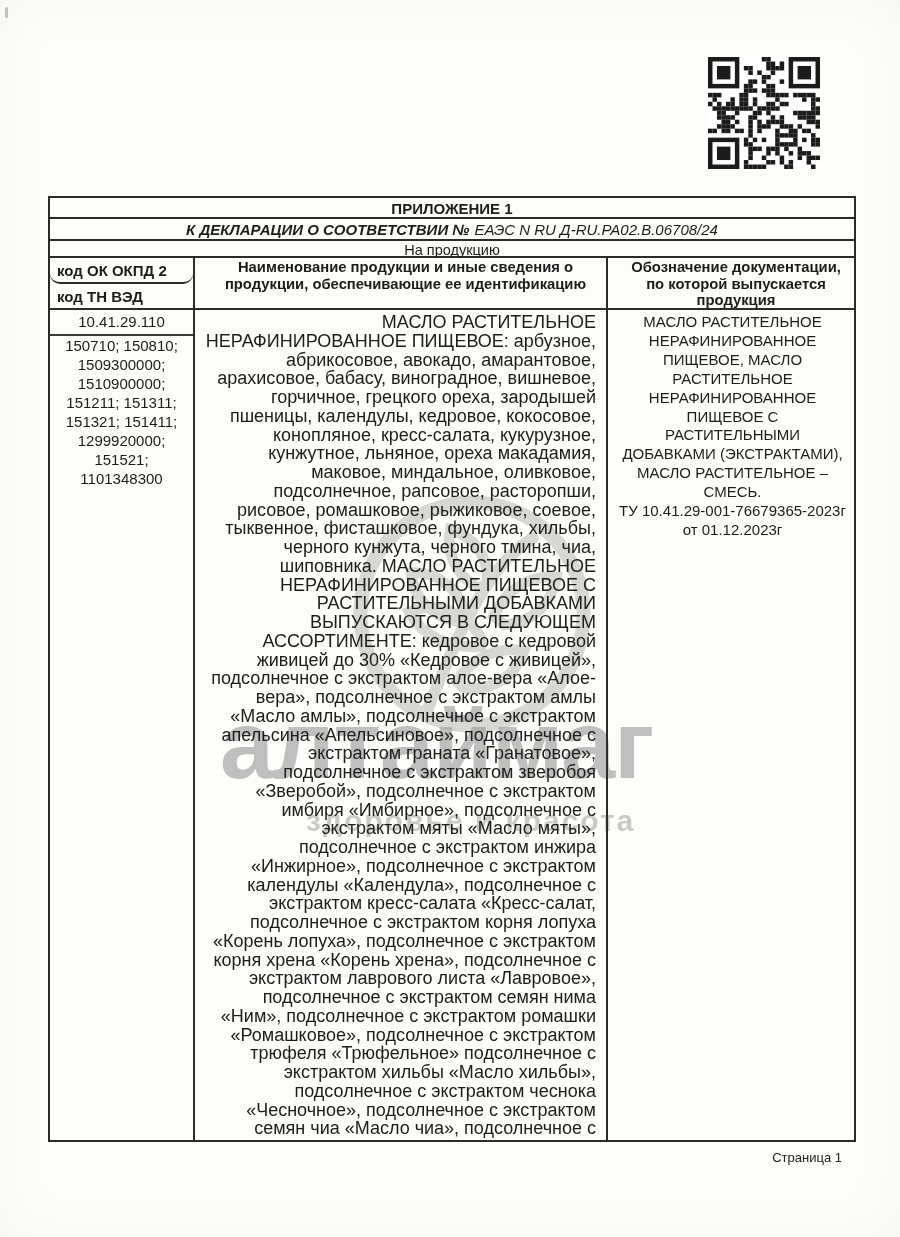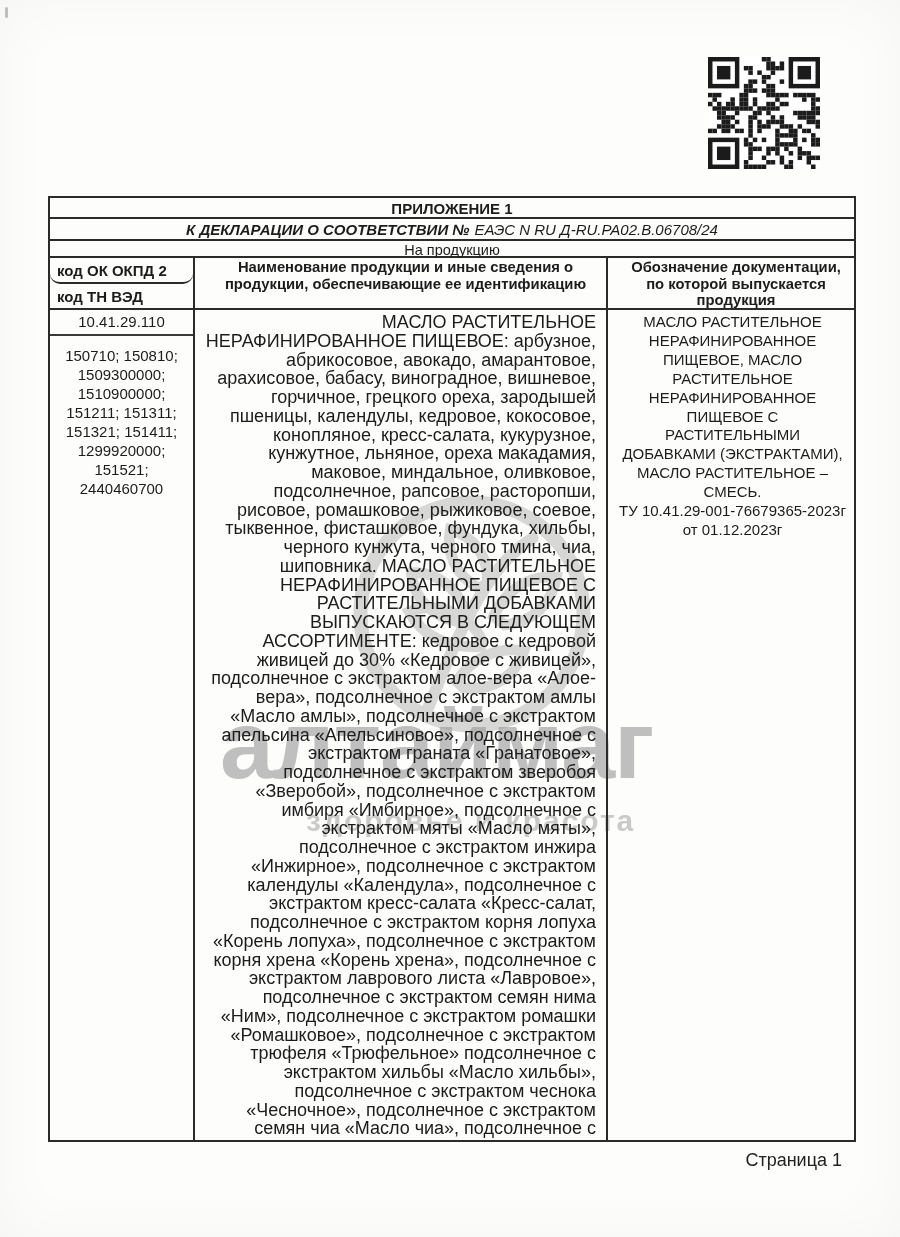--- a/index.html
+++ b/index.html
@@ -57,33 +57,33 @@
   .r-head .c1 .sub{height:26px;box-sizing:border-box;font-weight:bold;padding:2px 4px 0 7px;line-height:22px;}
   .r-head .c1 .sub.top{border-bottom:2px solid #2b2b2b;border-radius:10px;}
   .r-head .c2,.r-head .c3{
     font-weight:bold;text-align:center;
     display:flex;align-items:flex-start;justify-content:center;
     padding:1px 6px 0 16px;line-height:16.6px;font-size:14.8px;
   }
   .r-body{height:830px;overflow:hidden;}
   .r-body .c1{text-align:center;font-size:15px;}
   .okpd{height:26px;line-height:23px;border-bottom:2px solid #3a3a3a;box-sizing:border-box;}
-  .tnved{padding-top:10px;line-height:19px;}
+  .tnved{padding-top:0;line-height:19px;}
   .r-body .c2{
     padding:3px 10px 0 10px;line-height:18.75px;font-size:18px;
     text-align:right;
   }
   .r-body .c3{
     padding:3px 6px 0 9px;line-height:18.9px;font-size:15px;
     white-space:pre-line;text-align:center;
   }
   
   .page-label{
     position:absolute;right:58px;top:1150px;z-index:2;
-    font-size:18px;color:#222;
+    font-size:13px;color:#222;
   }
 </style>
 </head>
 <body>
 
 <div class="page">
 
   <div class="speck"></div>
 
   <div class="qr">
@@ -349,21 +349,21 @@
       <div class="c1">
         <div class="okpd">10.41.29.110</div>
         <div class="tnved">
           <div>150710; 150810;</div>
           <div>1509300000;</div>
           <div>1510900000;</div>
           <div>151211; 151311;</div>
           <div>151321; 151411;</div>
           <div>1299920000;</div>
           <div>151521;</div>
-          <div>2440460700</div>
+          <div>1101348300</div>
         </div>
       </div>
       <div class="c2">МАСЛО РАСТИТЕЛЬНОЕ НЕРАФИНИРОВАННОЕ ПИЩЕВОЕ: арбузное, абрикосовое, авокадо, амарантовое, арахисовое, бабасу,  виноградное, вишневое, горчичное, грецкого ореха, зародышей пшеницы, календулы, кедровое, кокосовое, конопляное, кресс-салата, кукурузное, кунжутное, льняное, ореха макадамия, маковое, миндальное, оливковое, подсолнечное, рапсовое, расторопши, рисовое, ромашковое, рыжиковое, соевое, тыквенное, фисташковое, фундука, хильбы, черного кунжута, черного тмина, чиа, шиповника. МАСЛО РАСТИТЕЛЬНОЕ НЕРАФИНИРОВАННОЕ ПИЩЕВОЕ С РАСТИТЕЛЬНЫМИ ДОБАВКАМИ ВЫПУСКАЮТСЯ В СЛЕДУЮЩЕМ АССОРТИМЕНТЕ: кедровое с кедровой живицей до 30% «Кедровое с живицей», подсолнечное с экстрактом алое-вера «Алое-вера», подсолнечное с экстрактом амлы «Масло амлы», подсолнечное с экстрактом апельсина «Апельсиновое», подсолнечное с экстрактом граната «Гранатовое», подсолнечное с экстрактом зверобоя «Зверобой», подсолнечное с экстрактом имбиря «Имбирное», подсолнечное с экстрактом мяты «Масло мяты», подсолнечное с экстрактом инжира «Инжирное», подсолнечное с экстрактом календулы «Календула», подсолнечное с экстрактом кресс-салата «Кресс-салат,  подсолнечное с экстрактом корня лопуха «Корень лопуха», подсолнечное с экстрактом корня хрена «Корень хрена», подсолнечное с экстрактом лаврового листа «Лавровое», подсолнечное с экстрактом семян нима «Ним»,  подсолнечное с экстрактом ромашки «Ромашковое», подсолнечное с экстрактом трюфеля  «Трюфельное» подсолнечное с экстрактом хильбы «Масло хильбы», подсолнечное с экстрактом чеснока «Чесночное», подсолнечное с экстрактом семян чиа «Масло чиа», подсолнечное с экстрактом шиповника «Шиповник», масло расторопши с экстрактом полыни, осины, гвоздики. МАСЛО-СМЕСИ ПИЩЕВЫЕ ВЫПУСКАЮТСЯ В СЛЕДУЮЩЕМ АССОРТИМЕНТЕ: масло облепиховое с добавлением подсолнечного «Облепиховое» с массовой долей суммы каротиноидов до200 мг%,</div>
       <div class="c3">МАСЛО РАСТИТЕЛЬНОЕ
 НЕРАФИНИРОВАННОЕ
 ПИЩЕВОЕ,  МАСЛО
 РАСТИТЕЛЬНОЕ
 НЕРАФИНИРОВАННОЕ
 ПИЩЕВОЕ С
 РАСТИТЕЛЬНЫМИ

